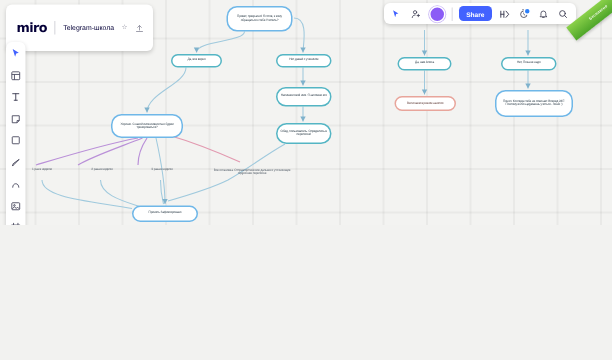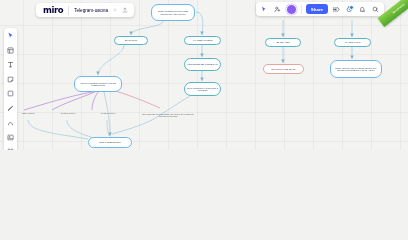--- a/index.html
+++ b/index.html
@@ -52,27 +52,26 @@
     position:absolute;
     font-size:2.1px;
     color:#5c6670;
     text-align:center;
     line-height:1.15;
     letter-spacing:-.1px;
   }
 
   
   .header-bar{
-    position:absolute;left:4px;top:3px;height:14px;
+    position:absolute;left:4px;top:3px;height:31px;
     background:#fff;border-radius:4px;
     box-shadow:0 1px 3px rgba(0,0,0,.18);
     display:flex;align-items:center;gap:5px;
     padding:0 6px 0 7px;
     z-index:20;
-    margin-left:32px;
   }
   .logo{
     font-family:"DejaVu Sans", sans-serif;
     font-weight:700;font-size:8.5px;color:#050038;letter-spacing:-.4px;
   }
   .hdr-div{width:1px;height:9px;background:#e2e2e6;}
   .board-title{font-size:4.6px;color:#050038;white-space:nowrap;}
   .star,.hdr-ico{color:#8b8b9a;font-size:4.5px;line-height:1;}
   .hdr-ico svg{display:block;}
 

